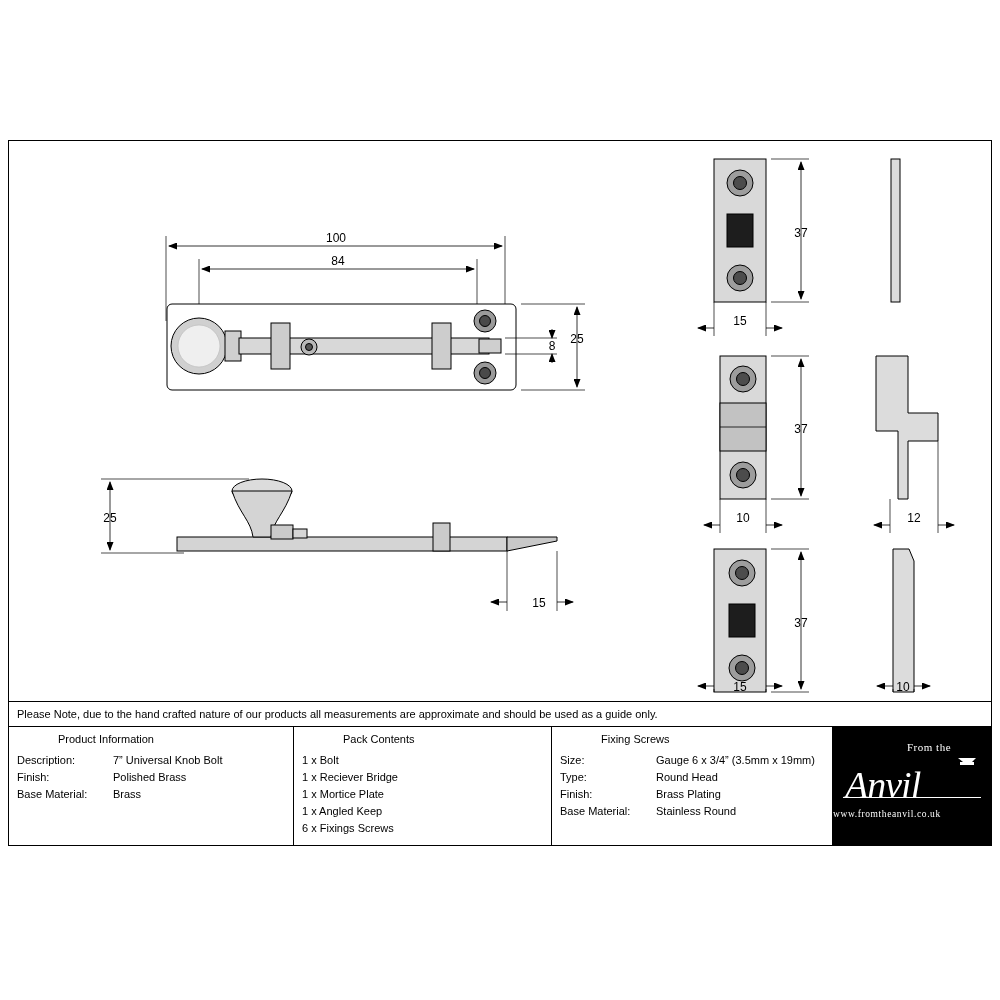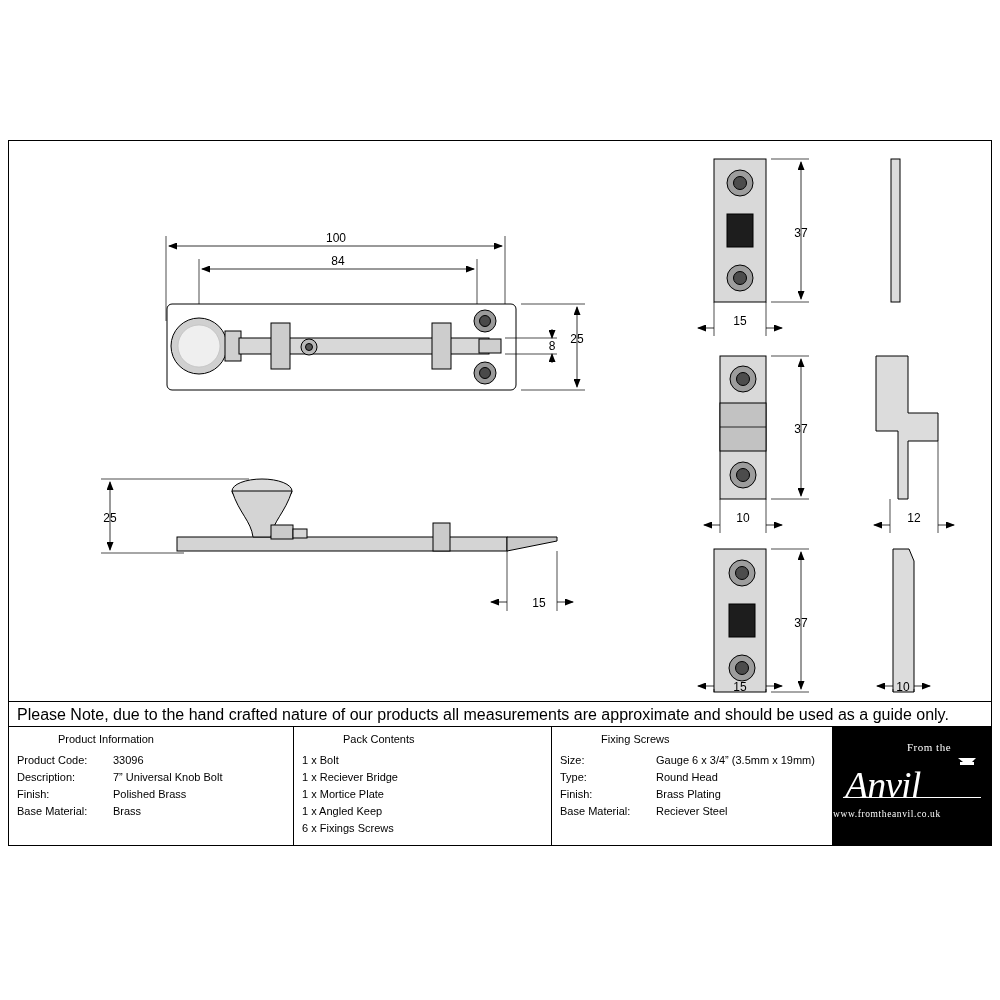--- a/index.html
+++ b/index.html
@@ -32,21 +32,21 @@
   
   .note-row {
     position: absolute;
     left: 0;
     top: 560px;
     width: 982px;
     height: 26px;
     border-top: 1px solid #000;
     border-bottom: 1px solid #000;
     box-sizing: border-box;
-    font-size: 16px;
+    font-size: 11px;
     line-height: 25px;
     padding-left: 8px;
     white-space: nowrap;
   }
   
   .info {
     position: absolute;
     left: 0;
     top: 586px;
     width: 982px;
@@ -287,24 +287,20 @@
     </svg>
   </div>
 
   <div class="note-row">Please Note, due to the hand crafted nature of our products all measurements are approximate and should be used as a guide only.</div>
 
   <div class="info">
 
     <div class="col c1">
       <div class="col-title">Product Information</div>
       <div class="kv">
-        <span class="k">Product Code:</span>
-        <span class="v">33096</span>
-      </div>
-      <div class="kv">
         <span class="k">Description:</span>
         <span class="v">7” Universal Knob Bolt</span>
       </div>
       <div class="kv">
         <span class="k">Finish:</span>
         <span class="v">Polished Brass</span>
       </div>
       <div class="kv">
         <span class="k">Base Material:</span>
         <span class="v">Brass</span>
@@ -329,21 +325,21 @@
       <div class="kv">
         <span class="k">Type:</span>
         <span class="v">Round Head</span>
       </div>
       <div class="kv">
         <span class="k">Finish:</span>
         <span class="v">Brass Plating</span>
       </div>
       <div class="kv">
         <span class="k">Base Material:</span>
-        <span class="v">Reciever Steel</span>
+        <span class="v">Stainless Round</span>
       </div>
     </div>
 
     <div class="col c4">
       <div class="logo">
         <div class="from">From the</div>
         <div class="anvil">Anvil</div>
         <svg class="anvil-shape" viewBox="0 0 20 12">
           <path d="M1,1 L19,1 L15,5 L17,5 L17,8 L3,8 L3,5 L6,5 Z" fill="#fff"></path>
         </svg>

